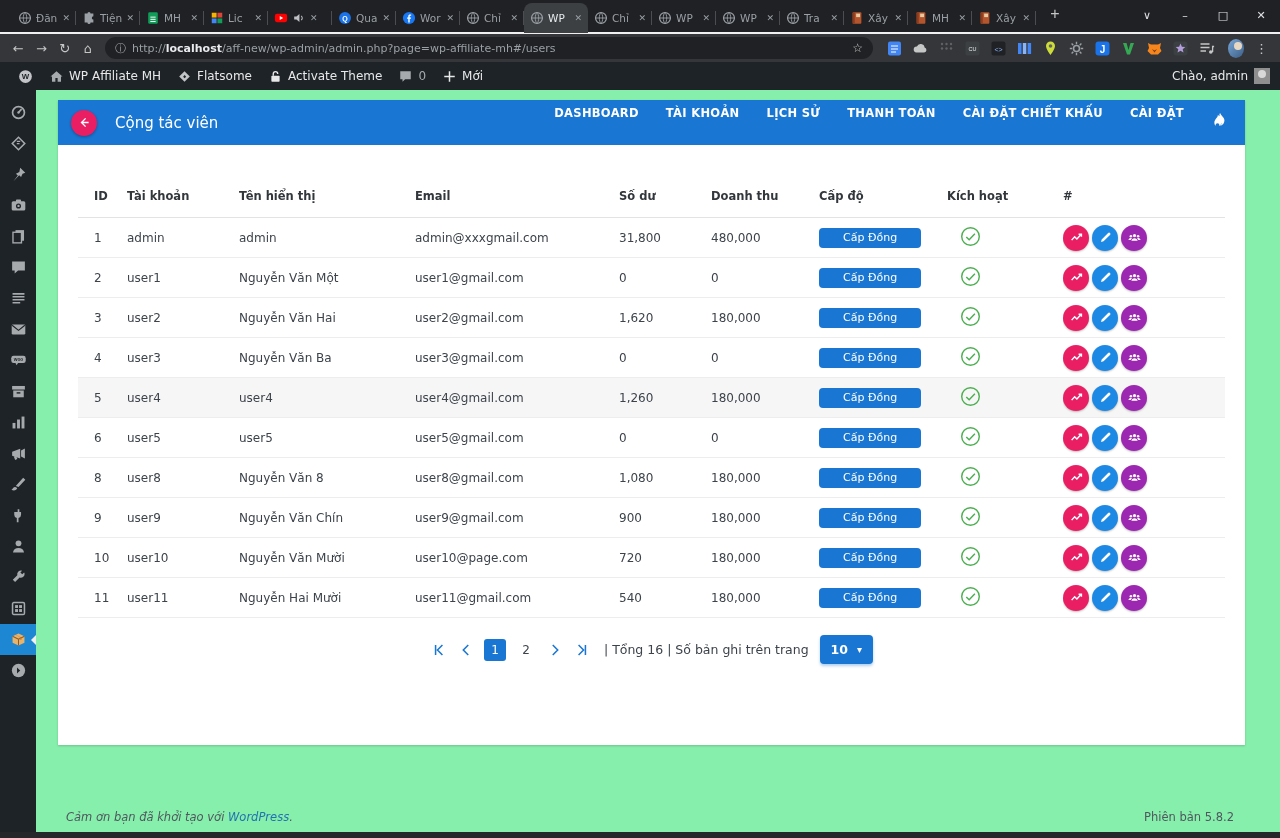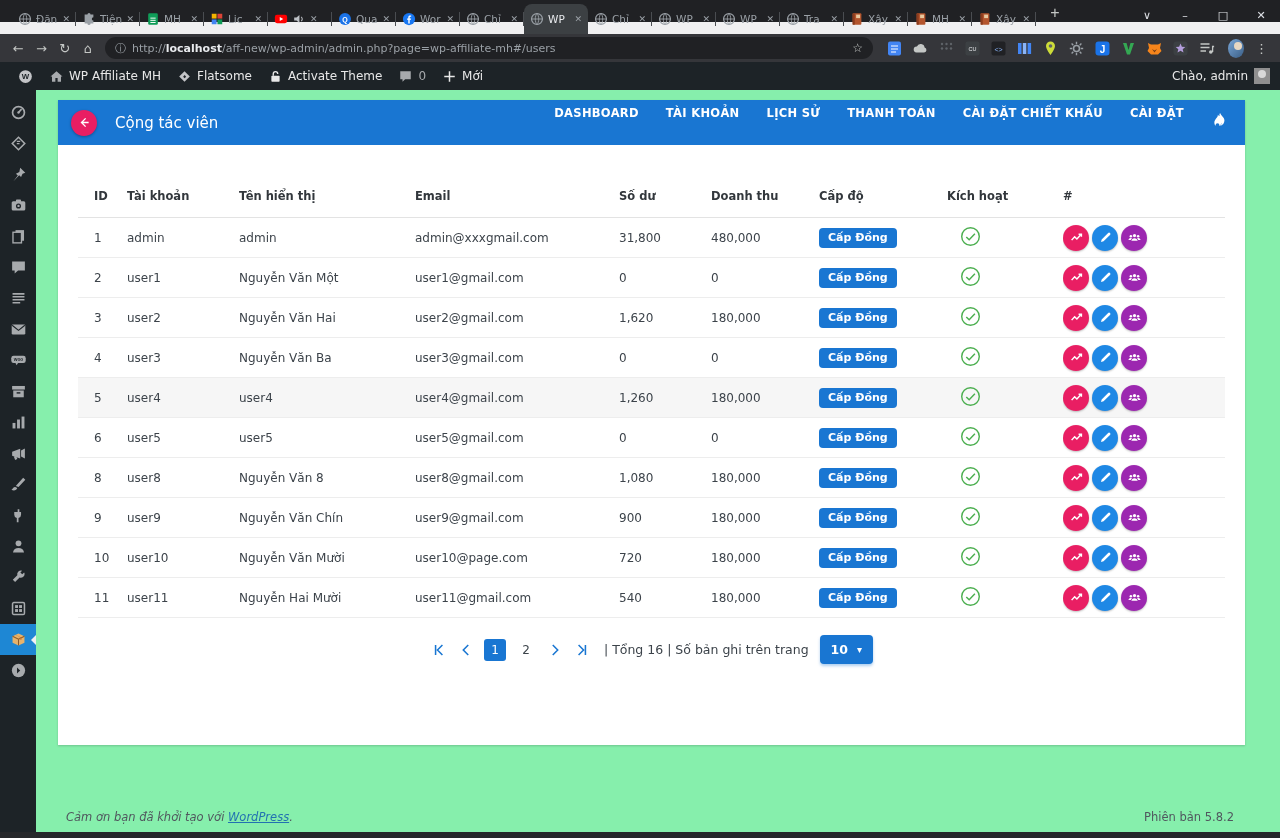--- a/index.html
+++ b/index.html
@@ -1,21 +1,21 @@
 <!DOCTYPE html>
 <html><head>
 <meta charset="utf-8">
 <style>
   * { margin:0; padding:0; box-sizing:border-box; }
   html,body { width:1280px; height:838px; overflow:hidden; }
   body { font-family:"DejaVu Sans","Liberation Sans",sans-serif; }
   .screen { position:relative; width:1280px; height:838px; background:#f0f0f1; overflow:hidden; }
 
   
-  .tabbar { position:absolute; top:0; left:0; right:0; height:22px; background:#202124; display:flex; align-items:flex-start; }
+  .tabbar { position:absolute; top:0; left:0; right:0; height:32px; background:#202124; display:flex; align-items:center; }
   .tabs { display:flex; align-items:flex-end; margin-left:12px; height:34px; }
   .tab { position:relative; width:64px; height:30px; display:flex; align-items:center; gap:4px; padding:0 6px; color:#9aa0a6; font-size:10.5px; cursor:default; }
   .tab:not(.active)::after { content:''; position:absolute; right:0; top:8px; width:1px; height:14px; background:#4a4d51; }
   .tab.active { background:#3c4043; color:#e8eaed; border-radius:8px 8px 0 0; }
   .tab .fav { width:14px; height:14px; flex:0 0 auto; display:inline-flex; }
   .tab .fav svg { width:14px; height:14px; }
   .tab .tlabel { flex:1 1 auto; overflow:hidden; white-space:nowrap; }
   .tab .tclose { font-size:9px; color:#9aa0a6; flex:0 0 auto; }
   .newtab { width:26px; height:26px; margin:0 0 4px 6px; background:none; border:none; color:#c4c7c5; font-size:16px; line-height:26px; text-align:center; border-radius:50%; }
   .wincontrols { position:absolute; right:0; top:0; height:30px; display:flex; }
@@ -72,41 +72,41 @@
   .tb-spacer { flex:1; }
   .search-input { width:280px; height:36px; background:#ececec; border:none; outline:none; padding:0 12px; font-size:12.5px; color:#555; font-family:inherit; }
   .search-input::placeholder { color:#8c8f94; }
   .filter-btn { width:88px; height:31px; margin-left:11px; background:#1976d2; color:#fff; border:none; border-radius:4px; font-size:12px; font-weight:bold; letter-spacing:.5px; box-shadow:0 2px 3px rgba(25,118,210,.35); font-family:inherit; }
 
   table.accounts { width:100%; border-collapse:collapse; table-layout:fixed; }
   table.accounts th { text-align:left; font-size:11.5px; color:#32373c; font-weight:bold; padding:8px 4px 14px 0; border-bottom:1px solid #e3e3e3; overflow:hidden; white-space:nowrap; }
   table.accounts td { font-size:12px; color:#3c434a; height:40px; padding:0 4px 0 0; border-bottom:1px solid #ededed; overflow:hidden; white-space:nowrap; }
   table.accounts th:first-child, table.accounts td:first-child { padding-left:16px; }
   tr.hl td { background:#f6f6f6; }
-  .level-badge { display:inline-block; background:#1976d2; color:#fff; font-size:11px; font-weight:bold; padding:3px 9px 4px; border-radius:4px; }
+  .level-badge { display:inline-block; background:#1976d2; color:#fff; font-size:11px; font-weight:normal; padding:3px 24px 4px; border-radius:4px; }
   .check-wrap { display:inline-flex; margin-left:13px; }
   .check-wrap svg { width:21px; height:21px; }
   .act-btn { width:26px; height:26px; border-radius:50%; border:none; display:inline-flex; align-items:center; justify-content:center; margin-right:3px; vertical-align:middle; box-shadow:0 1px 2px rgba(0,0,0,.25); }
   .act-btn svg { width:15px; height:15px; }
   .act-stats { background:#e91e63; }
   .act-edit { background:#1e88e5; }
   .act-group { background:#9c27b0; }
 
   .pagination { display:flex; align-items:center; justify-content:center; margin-top:17px; gap:9px; font-size:12.5px; color:#3c434a; }
   .pgbtn { display:inline-flex; width:18px; height:18px; }
   .pgbtn svg { width:18px; height:18px; }
   .page-num { min-width:22px; height:22px; line-height:22px; text-align:center; font-size:12px; }
   .page-num.current { background:#1976d2; color:#fff; border-radius:3px; }
   .pgsummary { margin-left:4px; }
   .perpage { display:inline-flex; align-items:center; gap:9px; background:#1976d2; color:#fff; border-radius:4px; height:29px; padding:0 11px; font-size:12.5px; font-weight:bold; margin-left:2px; box-shadow:0 2px 3px rgba(25,118,210,.35); }
   .perpage .caret { font-size:10px; }
 
   .wp-footer { position:absolute; left:30px; right:46px; bottom:8px; display:flex; justify-content:space-between; font-size:11.5px; color:#50575e; }
   .wp-footer .thanks { font-style:italic; }
-  .wp-footer a { color:#2271b1; text-decoration:underline; font-style:italic;text-align:center; }
+  .wp-footer a { color:#2271b1; font-style:italic;text-align:center; }
   .bottom-strip { position:absolute; left:0; right:0; bottom:0; height:6px; background:#26272a; }
 </style>
 </head>
 <body>
 
 <div class="screen">
 
   <div class="tabbar">
     <div class="tabs" id="tabs">
         <div class="tab">

